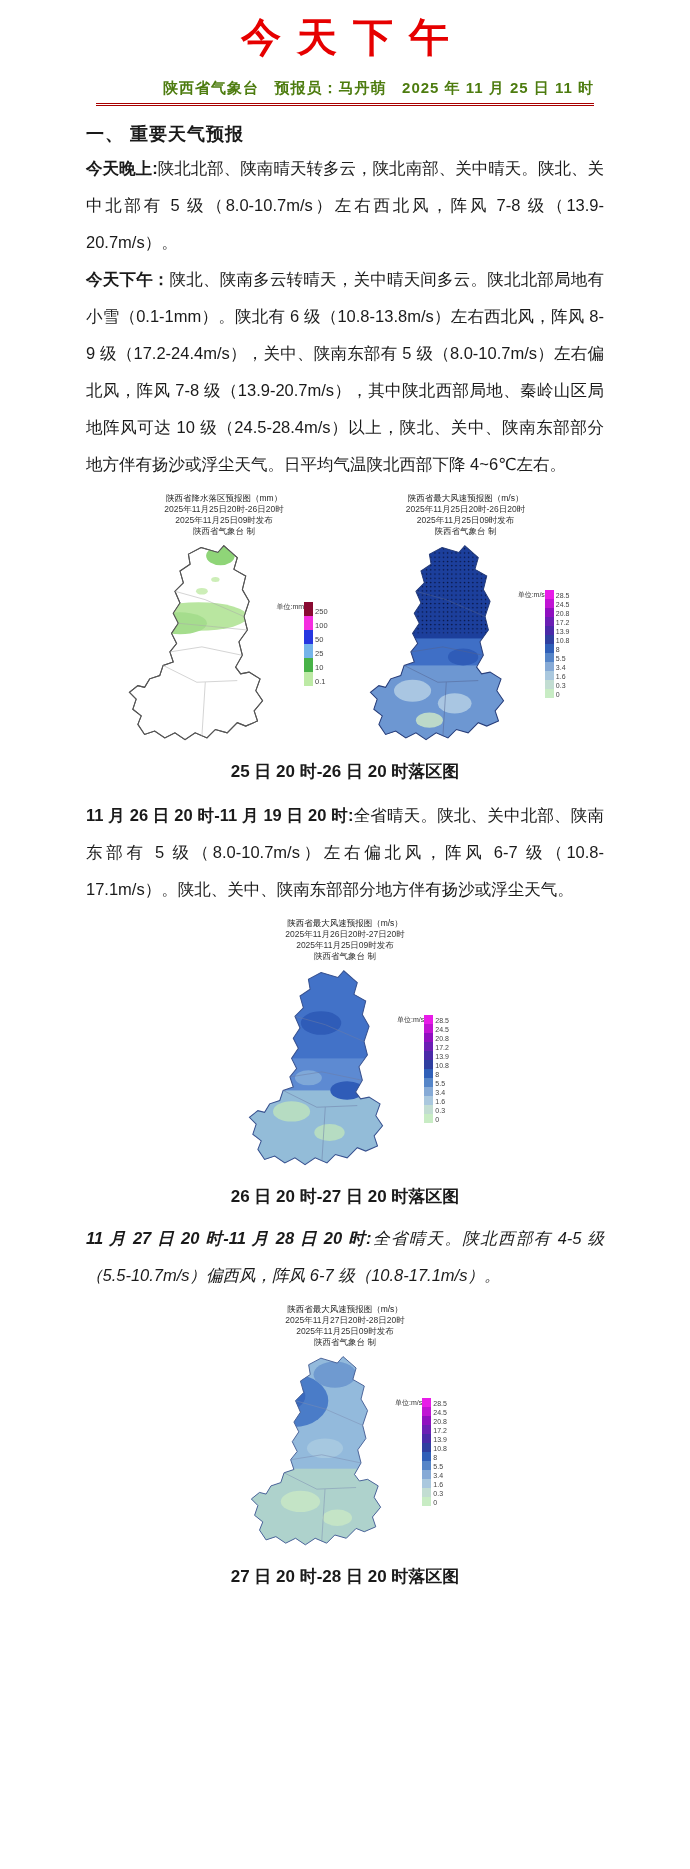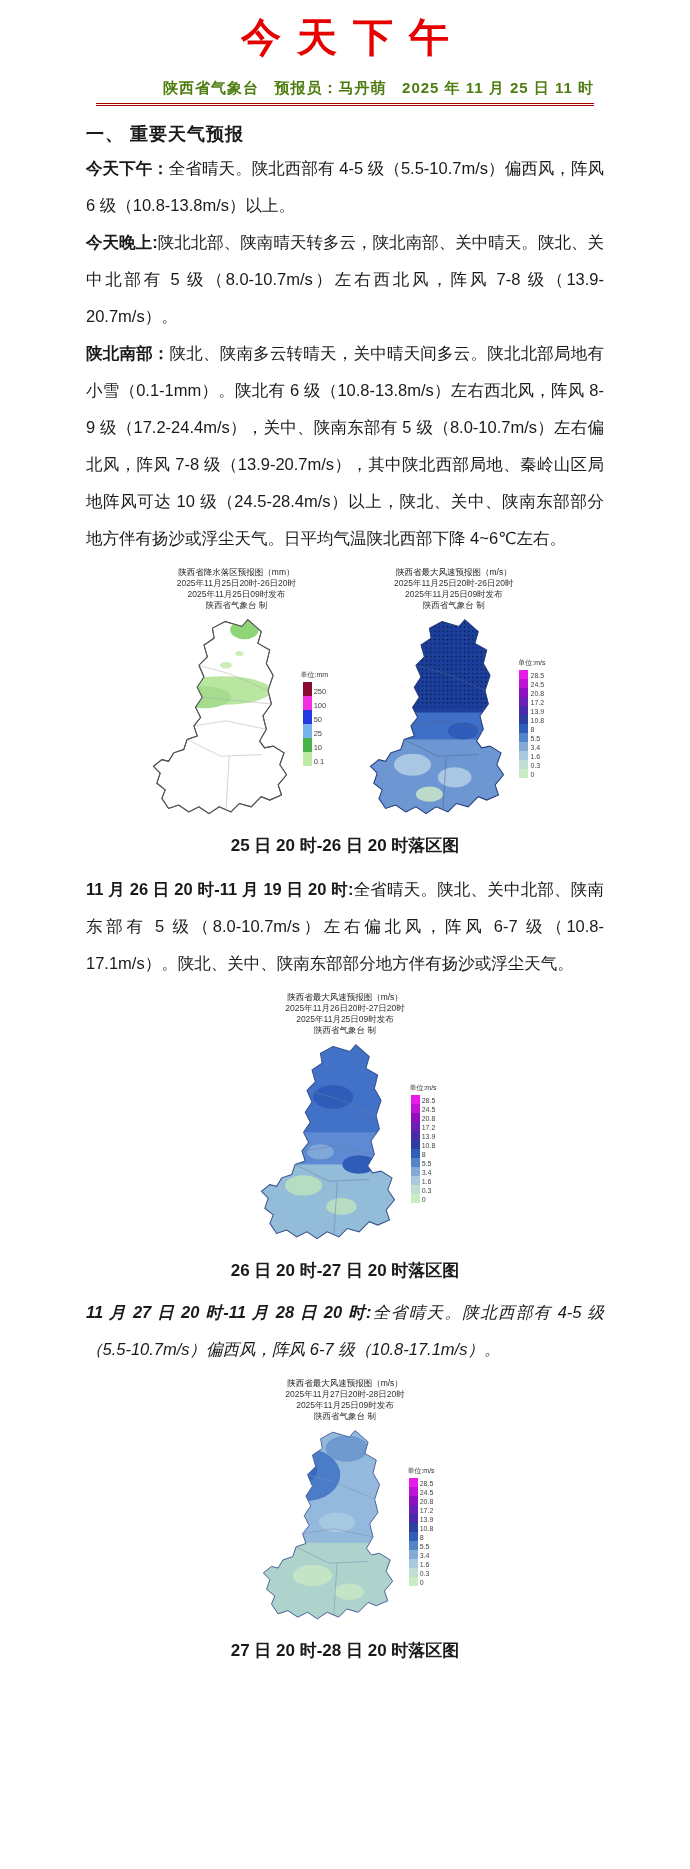--- a/index.html
+++ b/index.html
@@ -19,21 +19,21 @@
   .content { margin:0 86px; }
   h2 { font-size:18px; font-weight:bold; margin:16px 0 4px; letter-spacing:1px; }
   .para { font-size:16.5px; line-height:37px; text-align:justify; }
   .para .lead { font-weight:bold; }
   .indent { text-indent:2em; }
   .maps-row { display:flex; justify-content:center; gap:34px; margin-top:10px; }
   .map-block { display:flex; flex-direction:column; align-items:center; }
   .map-head { text-align:center; font-size:8.5px; line-height:11px; color:#333; margin-bottom:2px; }
   .map-head .mh-t { font-weight:normal; color:#222; }
   .map-area { display:flex; align-items:center; gap:6px; }
-  .legend { display:flex; flex-direction:column; font-size:7px; color:#444;align-items:center; }
+  .legend { display:flex; flex-direction:row; font-size:7px; color:#444; }
   .legend-title { margin-bottom:2px; font-size:7px; color:#333; }
   .legend-row { display:flex; align-items:stretch; }
   .legend-row .seg { width:9px; display:inline-block; }
   .legend-row .lab { padding-left:2px; align-self:flex-end; line-height:1; }
   .legend.l6 .seg { height:14px; } .legend.l6 .lab { font-size:7.5px; }
   .legend.l12 .seg { height:9px; }
   .map-caption { text-align:center; font-weight:bold; font-size:17px; margin-top:12px; }
   .single-map { display:flex; justify-content:center; margin-top:10px; }
 </style>
 </head>
@@ -43,23 +43,22 @@
 
 <div class="byline">
   <span>陕西省气象台</span>&nbsp;&nbsp;
   <span>预报员：马丹萌</span>&nbsp;&nbsp;
   <span>2025 年 11 月 25 日 11 时</span>
 </div>
 
 <div class="content">
   <h2>一、 重要天气预报</h2>
 
-  <p class="para"><span class="lead">今天下午：</span><span>全省晴天。陕北西部有 4-5 级（5.5-10.7m/s）偏西风，阵风 6 级（10.8-13.8m/s）以上。</span></p>
   <p class="para"><span class="lead">今天晚上:</span><span>陕北北部、陕南晴天转多云，陕北南部、关中晴天。陕北、关中北部有 5 级（8.0-10.7m/s）左右西北风，阵风 7-8 级（13.9-20.7m/s）。</span></p>
-  <p class="para"><span class="lead">陕北南部：</span><span>陕北、陕南多云转晴天，关中晴天间多云。陕北北部局地有小雪（0.1-1mm）。陕北有 6 级（10.8-13.8m/s）左右西北风，阵风 8-9 级（17.2-24.4m/s），关中、陕南东部有 5 级（8.0-10.7m/s）左右偏北风，阵风 7-8 级（13.9-20.7m/s），其中陕北西部局地、秦岭山区局地阵风可达 10 级（24.5-28.4m/s）以上，陕北、关中、陕南东部部分地方伴有扬沙或浮尘天气。日平均气温陕北西部下降 4~6℃左右。</span></p>
+  <p class="para"><span class="lead">今天下午：</span><span>陕北、陕南多云转晴天，关中晴天间多云。陕北北部局地有小雪（0.1-1mm）。陕北有 6 级（10.8-13.8m/s）左右西北风，阵风 8-9 级（17.2-24.4m/s），关中、陕南东部有 5 级（8.0-10.7m/s）左右偏北风，阵风 7-8 级（13.9-20.7m/s），其中陕北西部局地、秦岭山区局地阵风可达 10 级（24.5-28.4m/s）以上，陕北、关中、陕南东部部分地方伴有扬沙或浮尘天气。日平均气温陕北西部下降 4~6℃左右。</span></p>
 </div>
 
 <div class="maps-row">
 
   <div class="map-block">
     <div class="map-head">
       <div class="mh-t">陕西省降水落区预报图（mm）</div>
       <div>2025年11月25日20时-26日20时</div>
       <div>2025年11月25日09时发布</div>
       <div>陕西省气象台 制</div>

